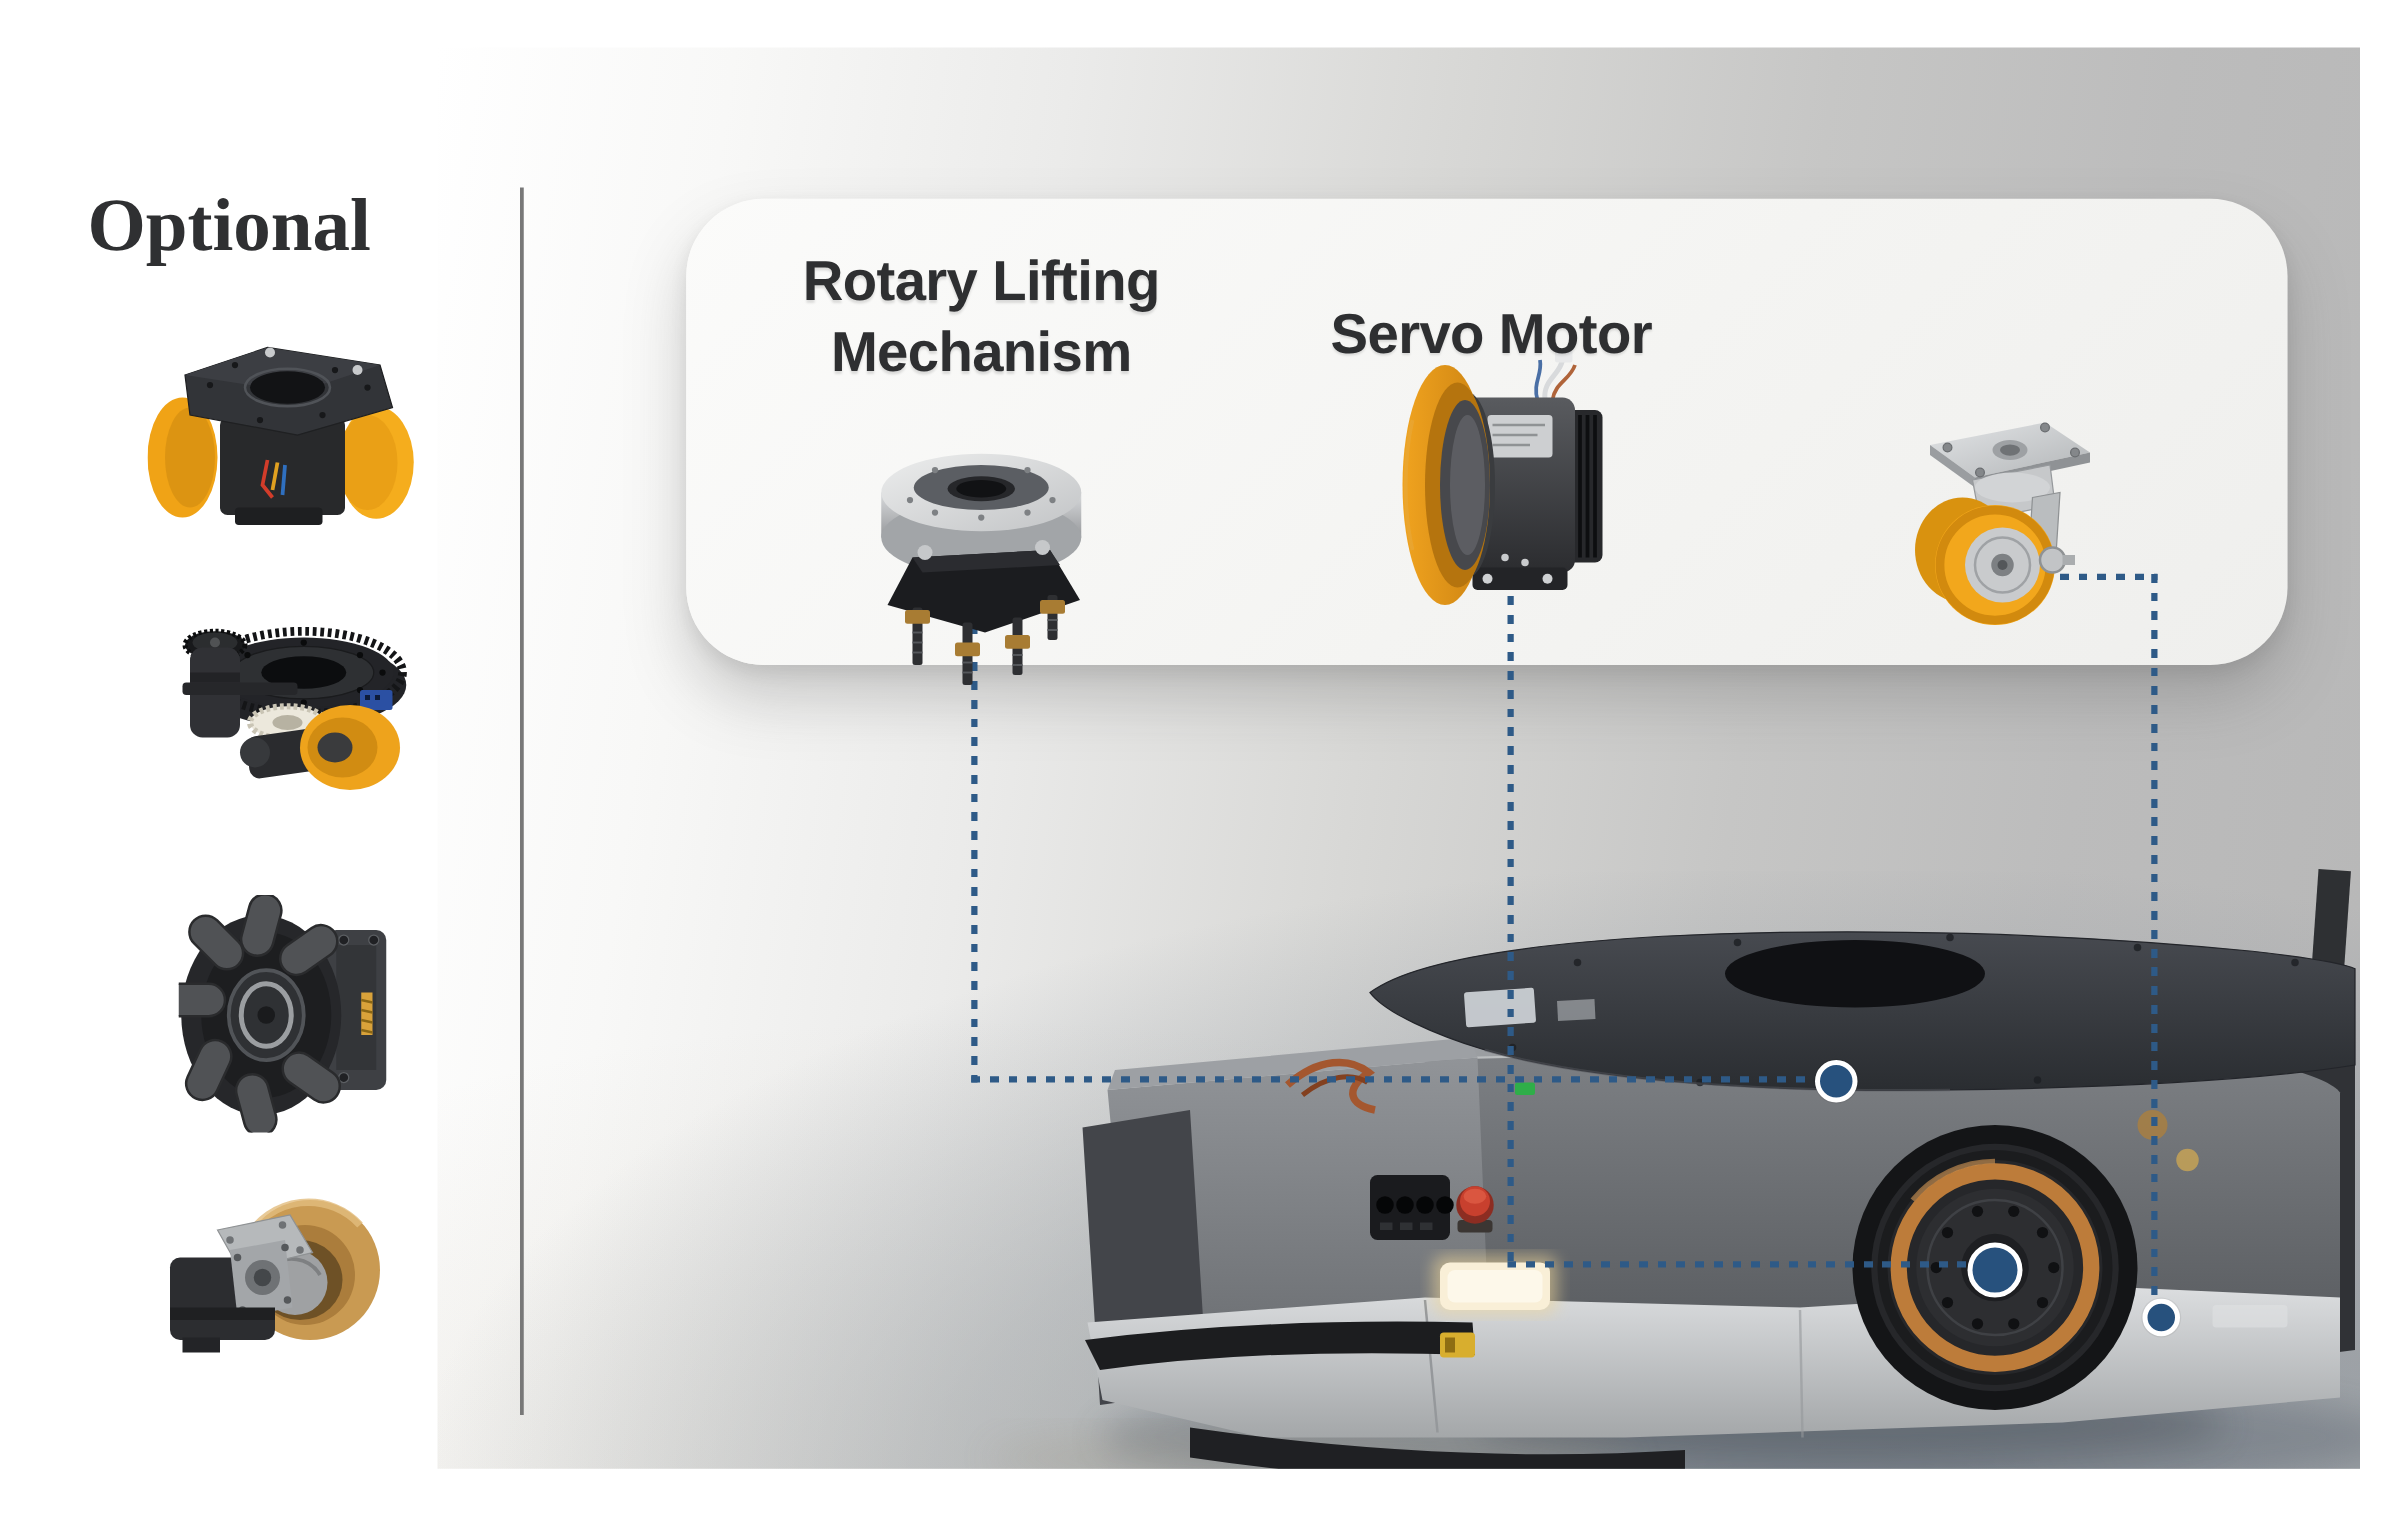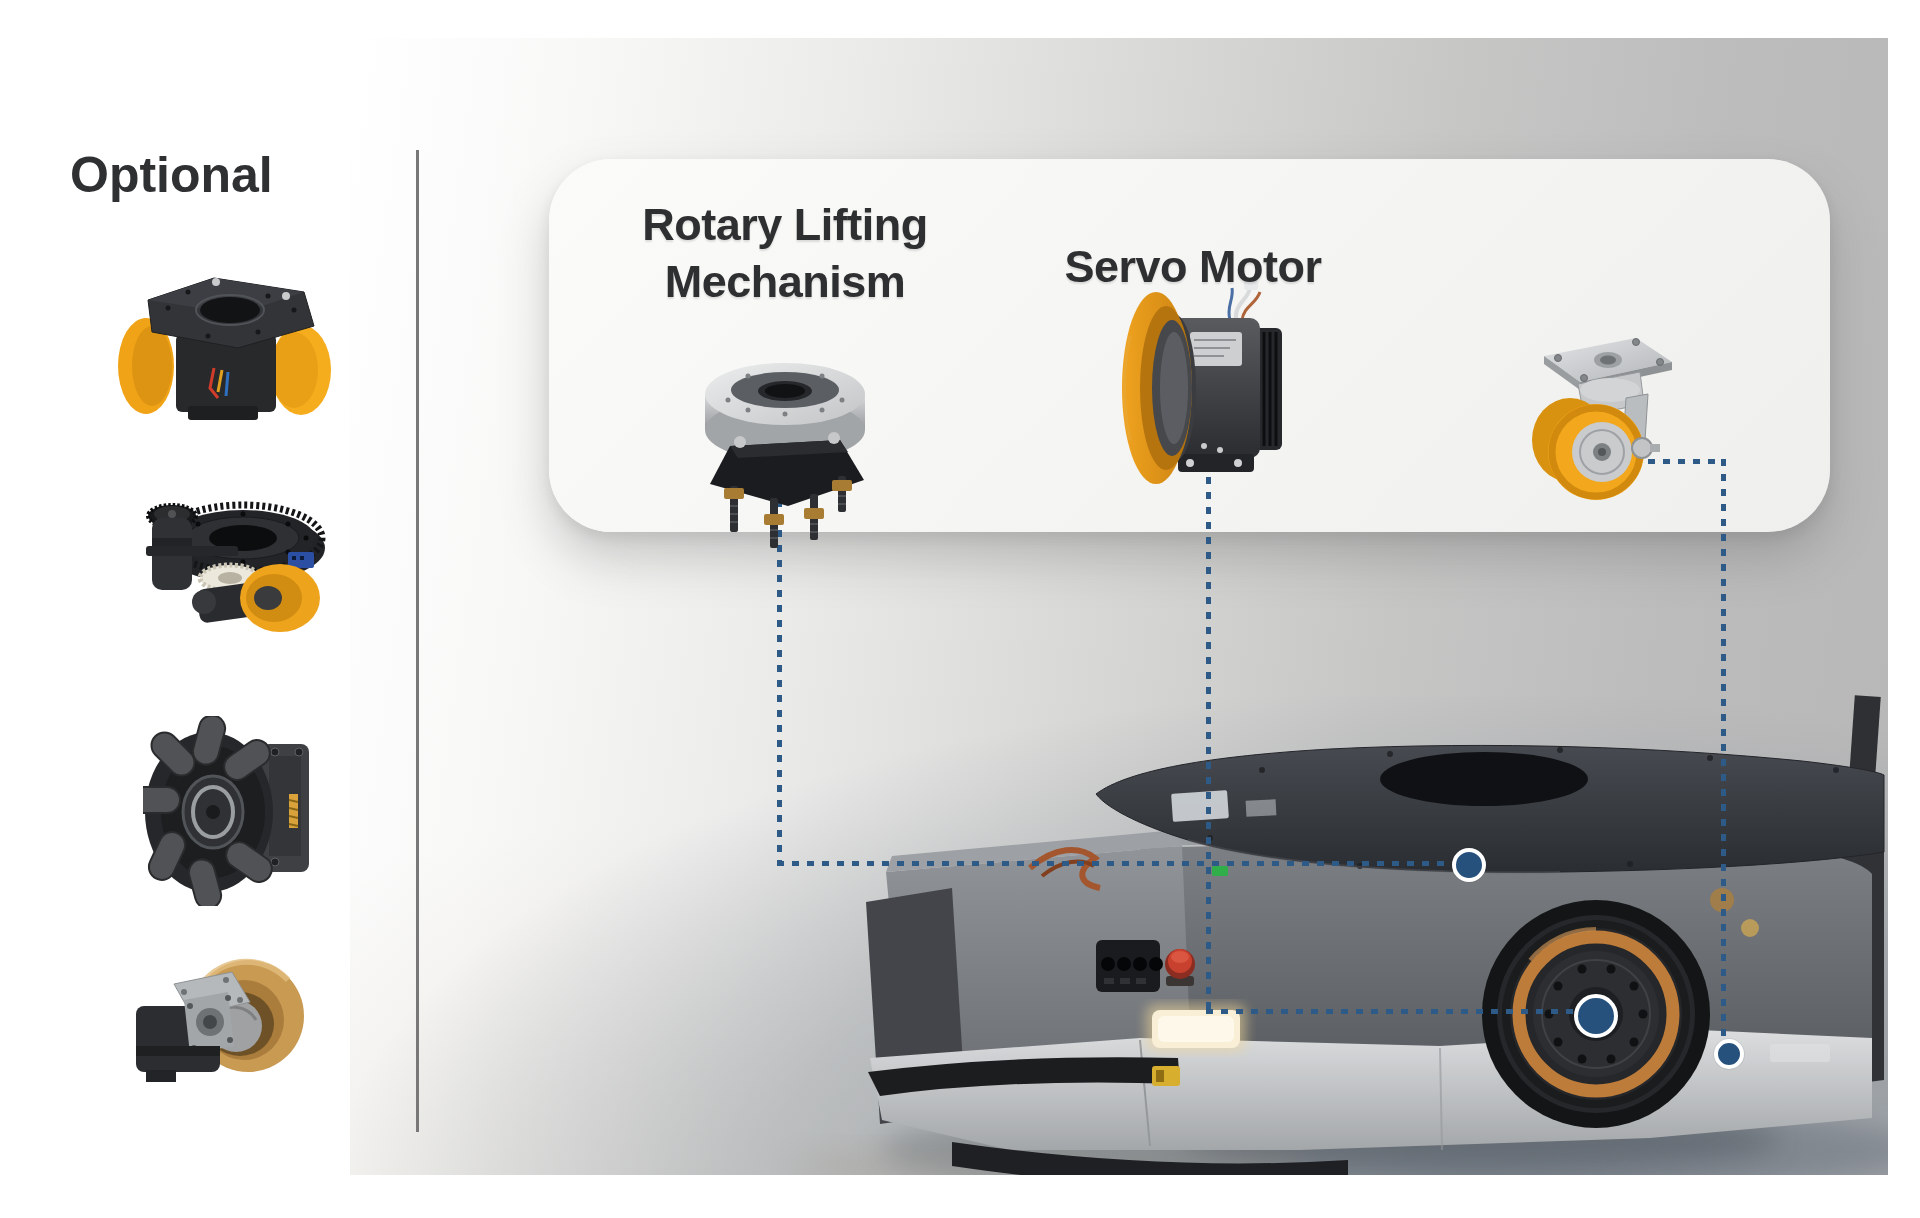--- a/index.html
+++ b/index.html
@@ -29,22 +29,22 @@
 
   
   .dotline-h{position:absolute;z-index:4;height:5px;
     background:repeating-linear-gradient(90deg,var(--connector,#2e5a87) 0 7px,transparent 7px 15px);}
   .dotline-v{position:absolute;z-index:4;width:5px;
     background:repeating-linear-gradient(180deg,var(--connector,#2e5a87) 0 7px,transparent 7px 15px);}
   .marker-dot{position:absolute;z-index:5;border-radius:50%;border:4px solid #ffffff;
     background:var(--marker,#27517d);box-shadow:0 0 0 1px rgba(0,0,0,0.06);}
 
   
-  .heading{position:absolute;left:70px;top:146px;z-index:2;font-size:50px;font-weight:bold;
-    color:#2f3032;letter-spacing:0;}
+  .heading{position:absolute;left:70px;top:146px;z-index:2;font-size:60px;font-weight:bold;
+    color:#2f3032;letter-spacing:0;font-family:Liberation Serif, serif;}
   .divider{position:absolute;left:416px;top:150px;width:3px;height:982px;background:#787878;z-index:2;}
   .opt-item{position:absolute;z-index:2;}
 </style>
 </head>
 <body>
 
 <div class="stage">
 
   <div class="photo">
     <div class="floor"></div>

